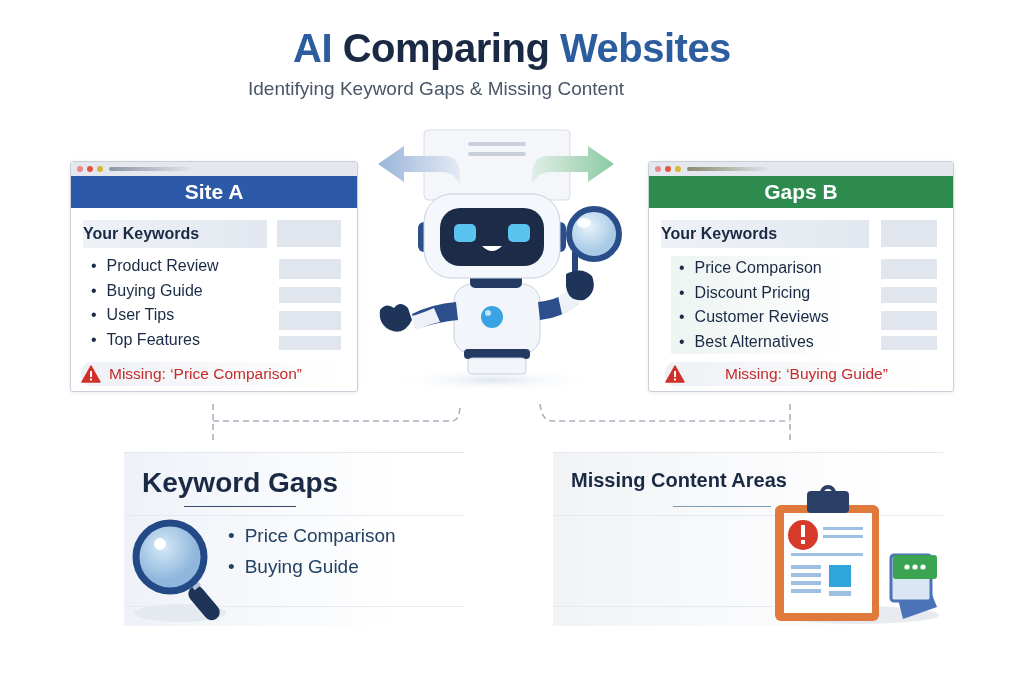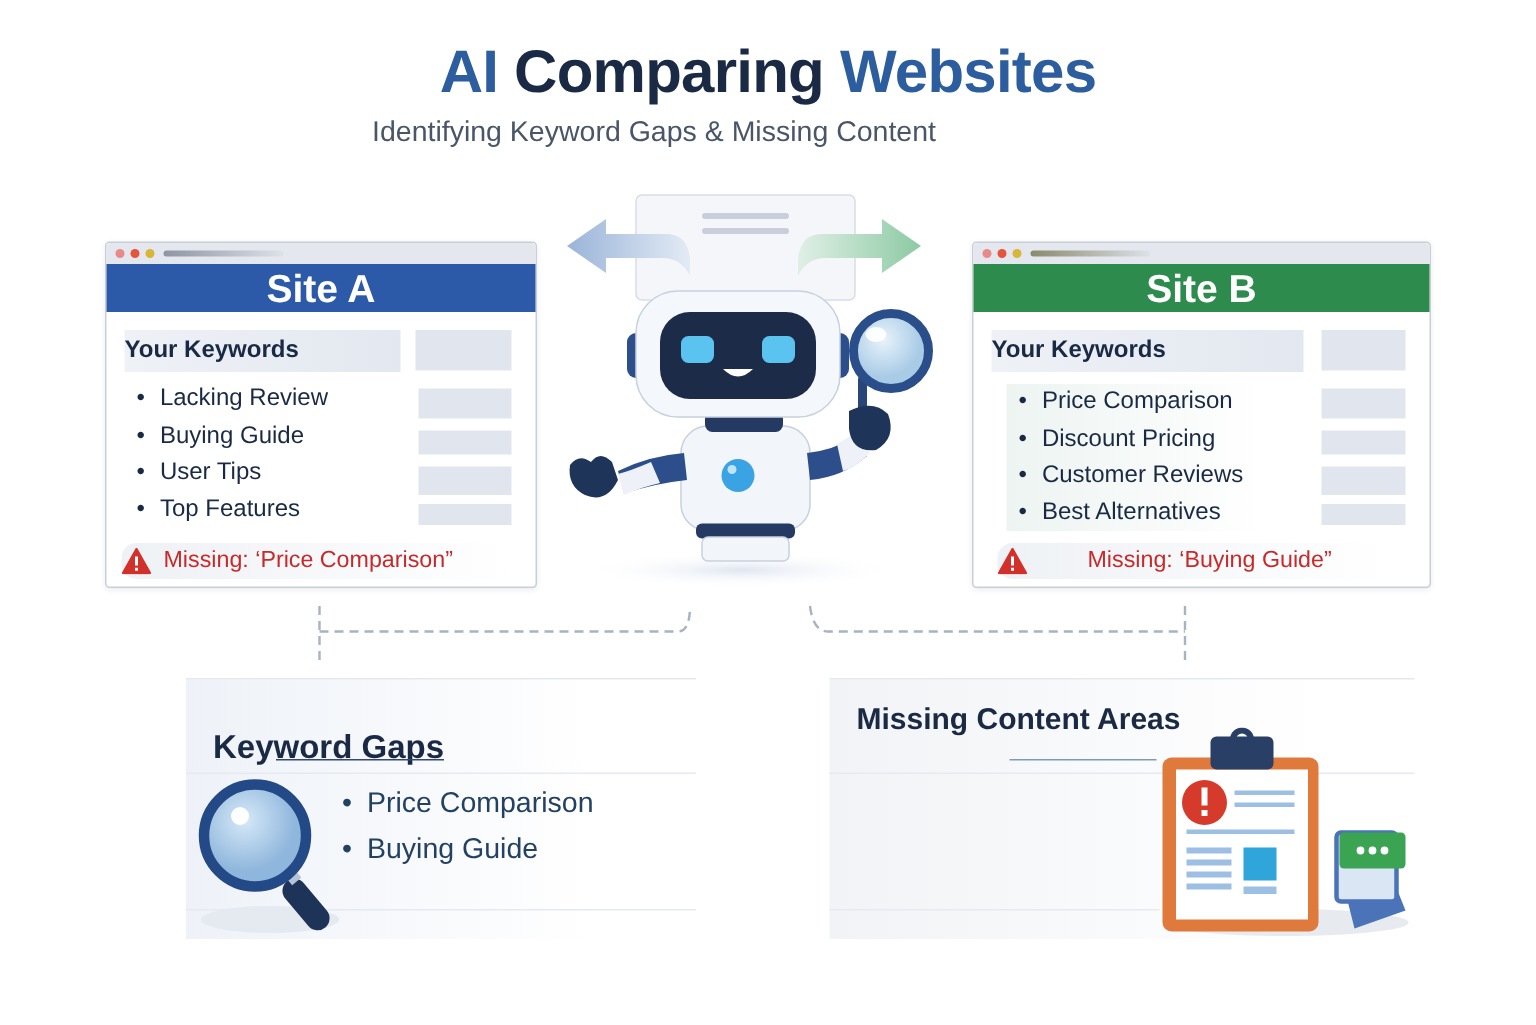--- a/index.html
+++ b/index.html
@@ -12,21 +12,21 @@
   .subtitle { position: absolute; left: 0; width: 872px; top: 78px; text-align: center; font-size: 19px; color: #4a5568; }
 
   
   .site { position: absolute; top: 161px; width: 288px; height: 231px; background: #fff; border: 1px solid #c9cfd9; border-radius: 3px; box-shadow: 0 1px 4px rgba(0,0,0,0.08); }
   .site.a { left: 70px; }
   .site.b { left: 648px; width: 306px; }
   .chrome { height: 14px; background: #e4e8ee; position: relative; border-radius: 3px 3px 0 0; }
   .dot { position: absolute; top: 4px; width: 6px; height: 6px; border-radius: 50%; }
   .d1 { left: 6px; background: #e88a8a; } .d2 { left: 16px; background: #e4553e; } .d3 { left: 26px; background: #d7b63a; }
   .urlbar { position: absolute; left: 38px; top: 5px; width: 80px; height: 4px; border-radius: 2px; background: linear-gradient(90deg,#8d95a3,#dde2e9); }
-  .header { height: 32px; color: #fff; font-weight: bold; font-size: 26px; text-align: center; line-height: 32px; }
+  .header { height: 32px; color: #fff; font-weight: bold; font-size: 21px; text-align: center; line-height: 32px; }
   .site.a .header { background: #2c5aa8; }
   .site.b .header { background: #2e8b4e; }
   .kwtitle { position: absolute; left: 12px; top: 58px; width: 184px; height: 28px; background: linear-gradient(90deg,#eef1f6,#e3e8f0); font-weight: bold; font-size: 16px; line-height: 28px; padding-left: 0; }
   .site.b .kwtitle { width: 208px; }
   .ph { position: absolute; background: #e1e6ee; }
   .kwlist { position: absolute; left: 20px; top: 92px; list-style: none; }
   .site.b .kwlist { left: 22px; top: 94px; background: linear-gradient(90deg,#edf4f1,#fff); padding: 0 12px 0 8px; }
   .kwlist li { font-size: 16px; height: 24.5px; line-height: 24.5px; color: #1b2a44; }
   .kwlist li::before { content: "•"; margin-right: 10px; }
   .missing { position: absolute; left: 10px; top: 200px; height: 24px; line-height: 24px; color: #c62a2a; font-size: 15.5px; display: flex; align-items: center; gap: 8px; background: linear-gradient(90deg,#eef1f5,rgba(255,255,255,0)); padding-right: 40px; border-radius: 10px; }
@@ -35,21 +35,21 @@
   
   .robot { position: absolute; left: 372px; top: 124px; width: 270px; height: 270px; }
 
   
   .conn { position: absolute; left: 0; top: 0; }
 
   
   .panel { position: absolute; top: 452px; height: 174px; background: linear-gradient(90deg,#eef2f8,#ffffff 80%); border-top: 1px solid #e3e7ee; }
   .panel.k { left: 124px; width: 340px; }
   .panel.m { left: 553px; width: 390px; background: linear-gradient(90deg,#f1f3f6,#ffffff 85%); }
-  .ptitle { position: absolute; left: 18px; top: 32px; font-size: 22px; font-weight: bold; color: #1b2a44; }
+  .ptitle { position: absolute; left: 18px; top: 14px; font-size: 28px; font-weight: bold; color: #1b2a44; }
   .panel.m .ptitle { left: 18px; top: 16px; font-size: 20px; }
   .uline { position: absolute; height: 1px; background: #34496b; }
   .sep { position: absolute; left: 0; right: 0; height: 1px; background: #e6e9ef; }
   .plist { position: absolute; list-style: none; }
   .plist li { font-size: 19px; height: 31px; line-height: 31px; color: #234163; }
   .panel.m .plist li { font-size: 17.5px; color: #1f3558; }
   .plist li::before { content: "•"; margin-right: 10px; }
 </style>
 </head>
 <body>
@@ -69,21 +69,21 @@
     <span class="urlbar"></span>
   </div>
   <div class="header">Site A</div>
   <div class="kwtitle">Your Keywords</div>
   <div class="ph" style="left:206px;top:58px;width:64px;height:27px;"></div>
   <div class="ph" style="left:208px;top:97px;width:62px;height:20px;"></div>
   <div class="ph" style="left:208px;top:125px;width:62px;height:16px;"></div>
   <div class="ph" style="left:208px;top:149px;width:62px;height:19px;"></div>
   <div class="ph" style="left:208px;top:174px;width:62px;height:14px;"></div>
   <ul class="kwlist">
-    <li>Lacking Review</li>
+    <li>Product Review</li>
     <li>Buying Guide</li>
     <li>User Tips</li>
     <li>Top Features</li>
   </ul>
   <div class="missing">
     <svg class="warn" viewBox="0 0 20 18">
         <path d="M10 1 L19 17 L1 17 Z" fill="#d2312b" stroke="#d2312b" stroke-linejoin="round" stroke-width="1.5"></path>
         <rect x="9" y="6" width="2" height="6" fill="#fff"></rect>
         <rect x="9" y="13.5" width="2" height="2" fill="#fff"></rect>
       </svg>
@@ -91,21 +91,21 @@
   </div>
 </div>
 
 <div class="site b">
   <div class="chrome">
     <span class="dot d1"></span>
     <span class="dot d2"></span>
     <span class="dot d3"></span>
     <span class="urlbar" style="background:linear-gradient(90deg,#8a8a6e,#dde2e9);"></span>
   </div>
-  <div class="header">Site B</div>
+  <div class="header">Gaps B</div>
   <div class="kwtitle">Your Keywords</div>
   <div class="ph" style="left:232px;top:58px;width:56px;height:27px;"></div>
   <div class="ph" style="left:232px;top:97px;width:56px;height:20px;"></div>
   <div class="ph" style="left:232px;top:125px;width:56px;height:16px;"></div>
   <div class="ph" style="left:232px;top:149px;width:56px;height:19px;"></div>
   <div class="ph" style="left:232px;top:174px;width:56px;height:14px;"></div>
   <ul class="kwlist">
     <li>Price Comparison</li>
     <li>Discount Pricing</li>
     <li>Customer Reviews</li>

